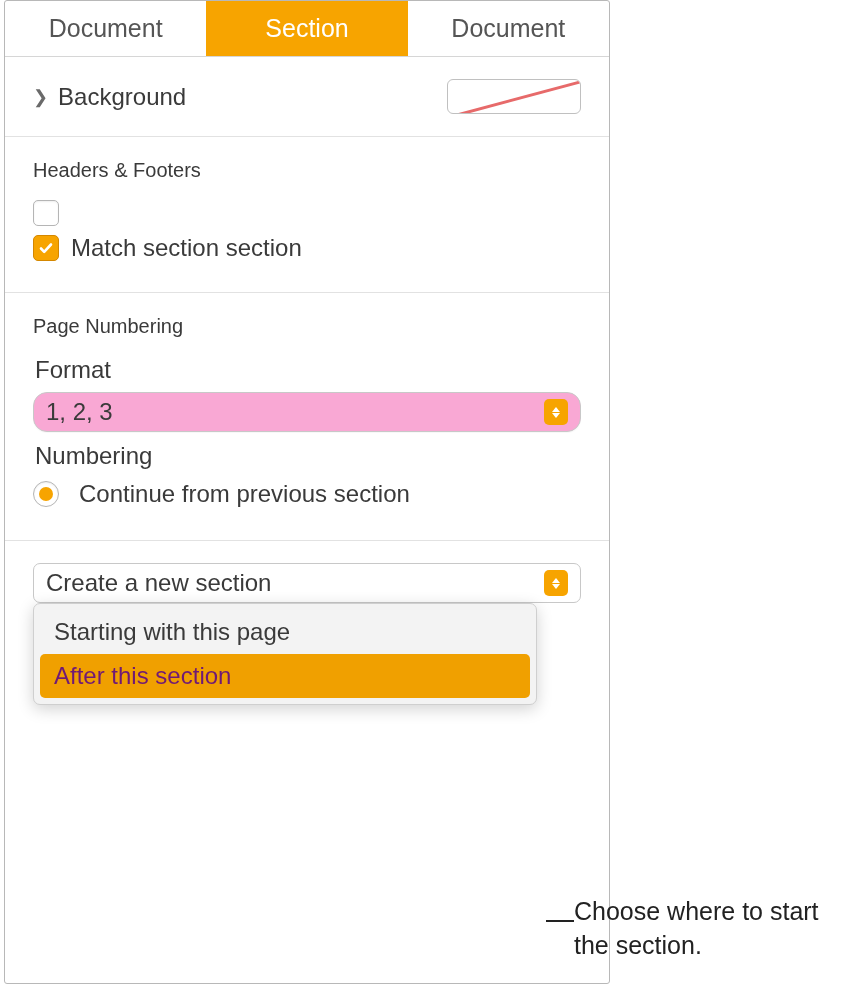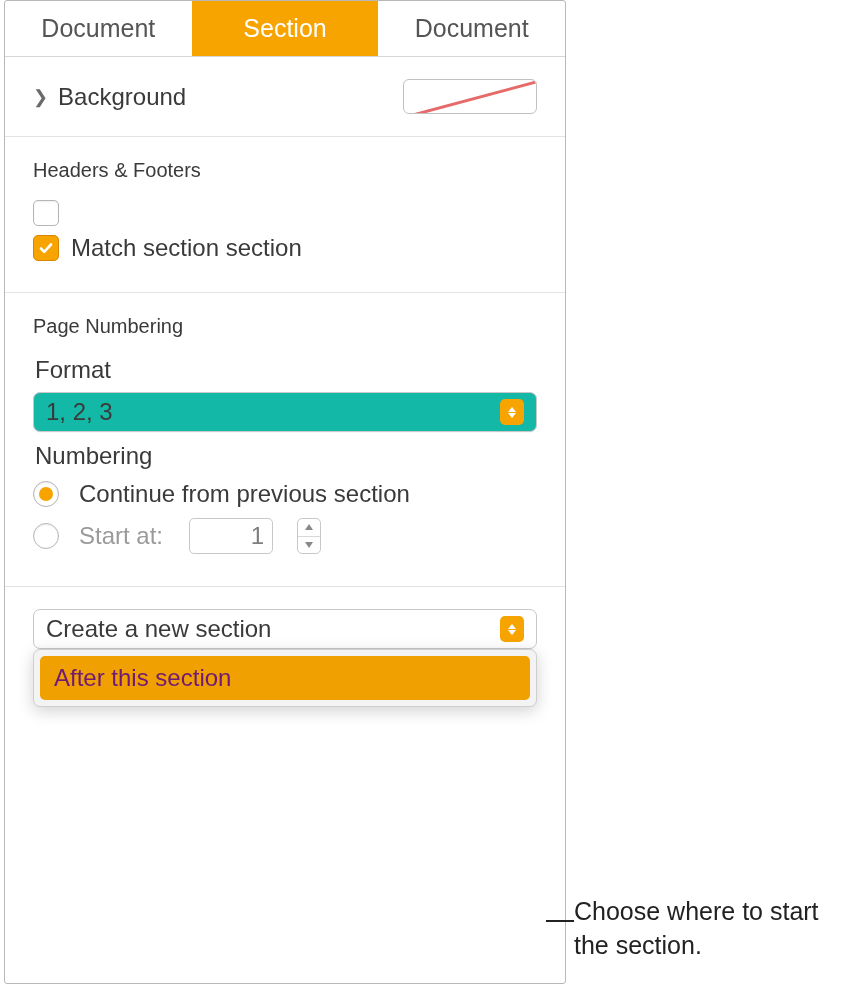--- a/index.html
+++ b/index.html
@@ -7,21 +7,21 @@
     margin: 0;
     font-family: -apple-system, "Helvetica Neue", Helvetica, Arial, sans-serif;
     font-size: 24px;
     color: #3a3a3a;
     background: #fff;
     width: 846px;
     height: 984px;
     position: relative;
   }
   .panel {
-    width: 562px;
+    width: 606px;
     height: 984px;
     border: 1px solid #b8b8b8;
     border-radius: 3px;
     background: #fff;
     position: absolute;
     left: 4px;
     top: 0;
     overflow: visible;
   }
   .tabs {
@@ -111,22 +111,22 @@
   .checkbox.checked svg { display: block; }
   .field-label {
     font-size: 24px;
     color: #3a3a3a;
     margin: 10px 0 8px 2px;
   }
   .popup {
     width: 100%;
     height: 40px;
     border: 1px solid #c8c8c8;
-    border-radius: 7px;
-    background: #14b8a6;
+    border-radius: 14px;
+    background: #f9a8d4;
     display: flex;
     align-items: center;
     padding: 0 12px;
     justify-content: space-between;
     box-shadow: 0 1px 1px rgba(0,0,0,.03);
   }
   .popup-arrows {
     width: 24px;
     height: 26px;
     border-radius: 5px;
@@ -305,51 +305,33 @@
       </div>
     </div>
 
     <div class="field-label">Numbering</div>
 
     <div class="radio-row">
       <div class="radio selected"></div>
       <span>Continue from previous section</span>
     </div>
 
-    <div class="radio-row">
-      <div class="radio"></div>
-      <span class="muted">Start at:</span>
-      <div class="numfield">
-        <span>1</span>
-      </div>
-      <div class="stepper">
-        <div class="half">
-          <svg width="8" height="6">
-              <path d="M4 0 L8 6 L0 6 Z" fill="#888"></path>
-            </svg>
-        </div>
-        <div class="half">
-          <svg width="8" height="6">
-              <path d="M4 6 L8 0 L0 0 Z" fill="#888"></path>
-            </svg>
-        </div>
-      </div>
-    </div>
   </div>
 
   <div class="create-section no-border">
     <div class="popup-menu-trigger">
       <span>Create a new section</span>
       <div class="popup-arrows">
         <div class="tri up"></div>
         <div class="tri down"></div>
       </div>
     </div>
 
     <div class="menu">
+      <div class="menu-item">Starting with this page</div>
       <div class="menu-item selected">After this section</div>
     </div>
   </div>
 
 </div>
 
 <div class="leader"></div>
 <div class="annotation">Choose where to start the section.</div>
 
 </body></html>

